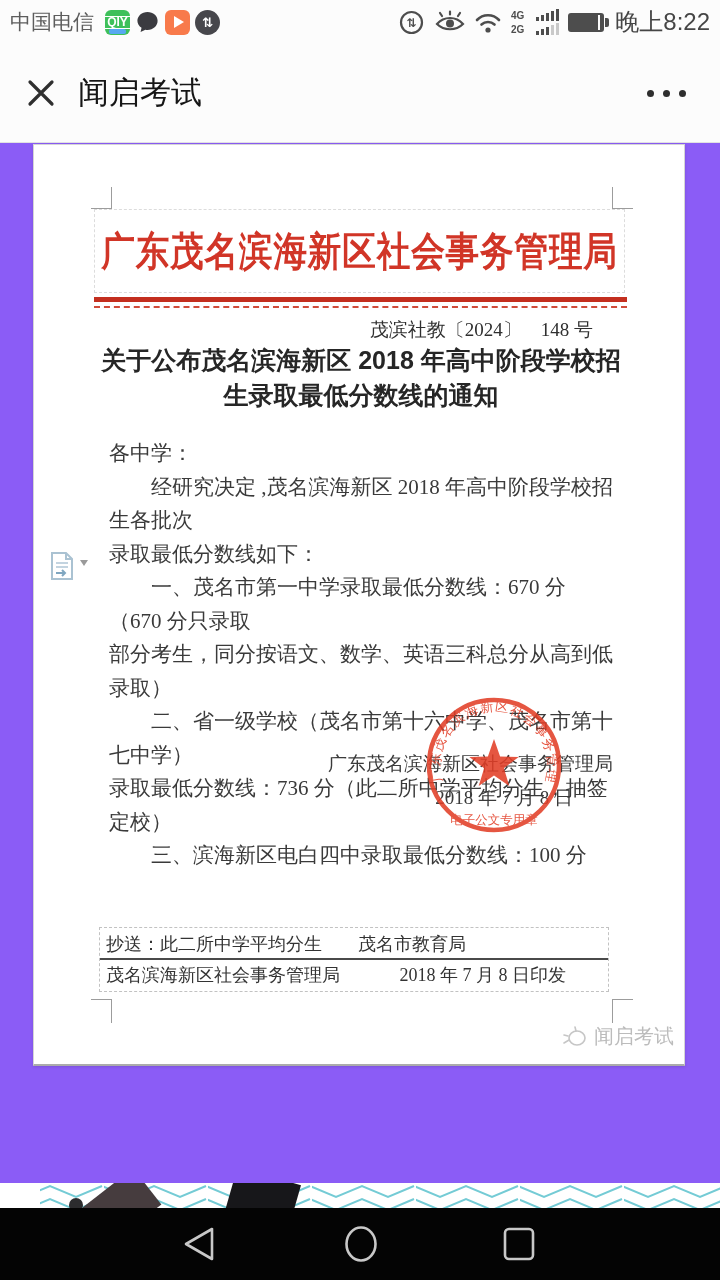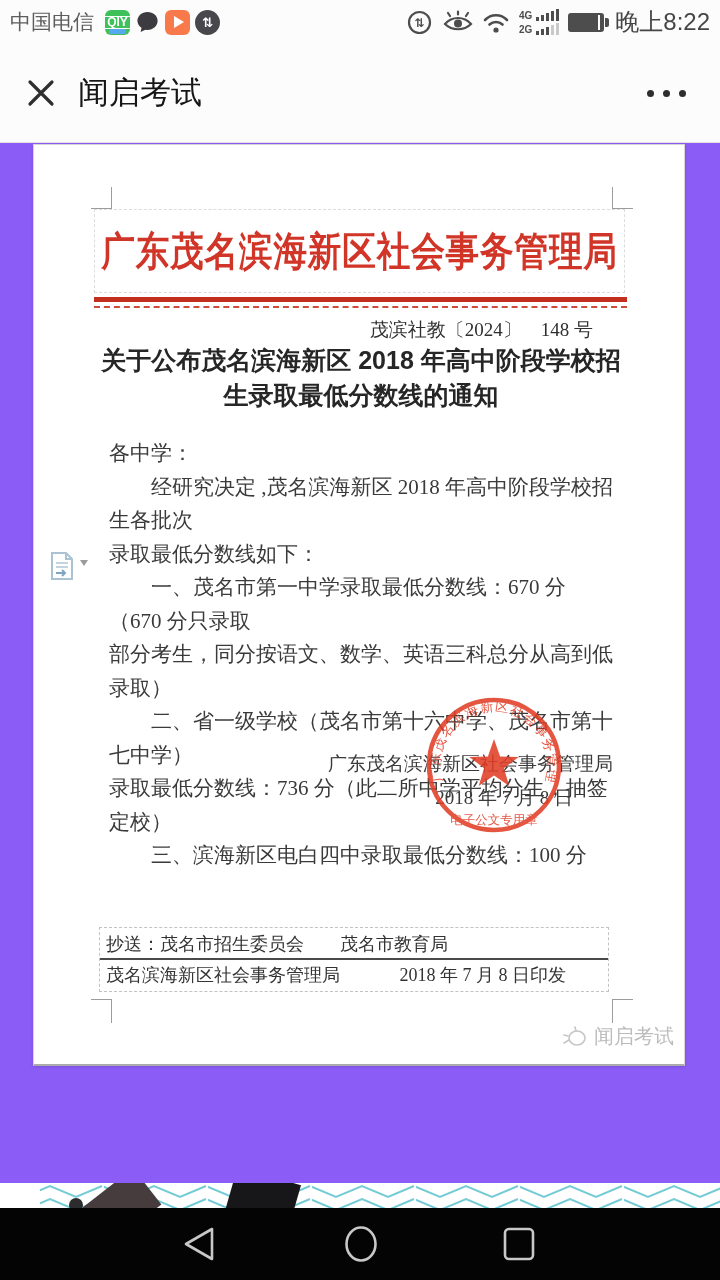--- a/index.html
+++ b/index.html
@@ -18,21 +18,21 @@
     color:#fff;font-size:12px;font-weight:bold;line-height:11px;}
   .ic-iqiyi .strip{position:absolute;bottom:1px;left:4px;width:17px;height:5px;
     background:#58a8f0;border-radius:2px;}
   .ic-orange{background:#f87a4b;}
   .ic-orange .tri{width:0;height:0;border-left:10px solid #fff;
     border-top:6px solid transparent;border-bottom:6px solid transparent;margin-left:3px;}
   .ic-circle{background:#47474c;border-radius:50%;color:#fff;font-size:13px;font-weight:bold;}
   .sb-right{margin-left:auto;display:flex;align-items:center;gap:9px;}
   .signal{display:flex;flex-direction:column;gap:2px;}
   .sig-row{display:flex;align-items:flex-end;}
-  .sig-row .lbl{font-size:10px;font-weight:bold;color:#4d4d4d;line-height:10px;margin-right:2px;}
+  .sig-row .lbl{font-size:10px;font-weight:bold;color:#4d4d4d;line-height:10px;margin-right:10px;}
   .bar{width:3px;margin-left:2px;background:#4d4d4d;display:inline-block;}
   .bar.dim{background:#c9c9c9;}
   .battery{width:36px;height:19px;background:#4d4d4d;border-radius:3px;position:relative;}
   .battery::before{content:"";position:absolute;right:4px;top:2px;bottom:2px;width:2px;background:#fcfcfc;}
   .battery::after{content:"";position:absolute;right:-5px;top:5px;width:4px;height:9px;
     background:#4d4d4d;border-radius:0 2px 2px 0;}
   .time{font-size:24px;color:#454545;margin-left:2px;}
 
   
   .app-header{position:absolute;left:0;top:44px;width:720px;height:99px;background:#fcfcfc;
@@ -200,21 +200,21 @@
       <circle cx="80" cy="80" r="65" fill="none" stroke="#e23d26" stroke-width="4.5"></circle>
       <path id="sealArc" d="M 28.4,96 A 54,54 0 1 1 131.6,96" fill="none"></path>
       <text font-size="13.5" fill="#e23d26" letter-spacing="1">
         <textPath href="#sealArc">广东茂名滨海新区社会事务管理局</textPath>
       </text>
       <polygon points="80,54 86.1,71.6 104.7,72 89.9,83.2 95.3,101 80,90.4 64.7,101 70.1,83.2 55.3,72 73.9,71.6" fill="#e23d26"></polygon>
       <text x="80" y="139" text-anchor="middle" font-size="12.5" fill="#e23d26">电子公文专用章</text>
     </svg>
 
     <div class="footer-box">
-      <div class="footer-row1">抄送：茂名市招生委员会　　茂名市教育局</div>
+      <div class="footer-row1">抄送：此二所中学平均分生　　茂名市教育局</div>
       <div class="footer-row2">
         <span>茂名滨海新区社会事务管理局</span>
         <span class="fdate">2018 年 7 月 8 日印发</span>
       </div>
     </div>
 
     <div class="watermark">
       <svg width="26" height="24" viewBox="0 0 26 24">
         <ellipse cx="15" cy="13" rx="8" ry="7" fill="none" stroke="#c6c6c6" stroke-width="1.6"></ellipse>
         <path d="M7,15 L2,18 M6,11 L2,10 M14,6 L13,2" stroke="#c6c6c6" stroke-width="1.6" stroke-linecap="round"></path>

